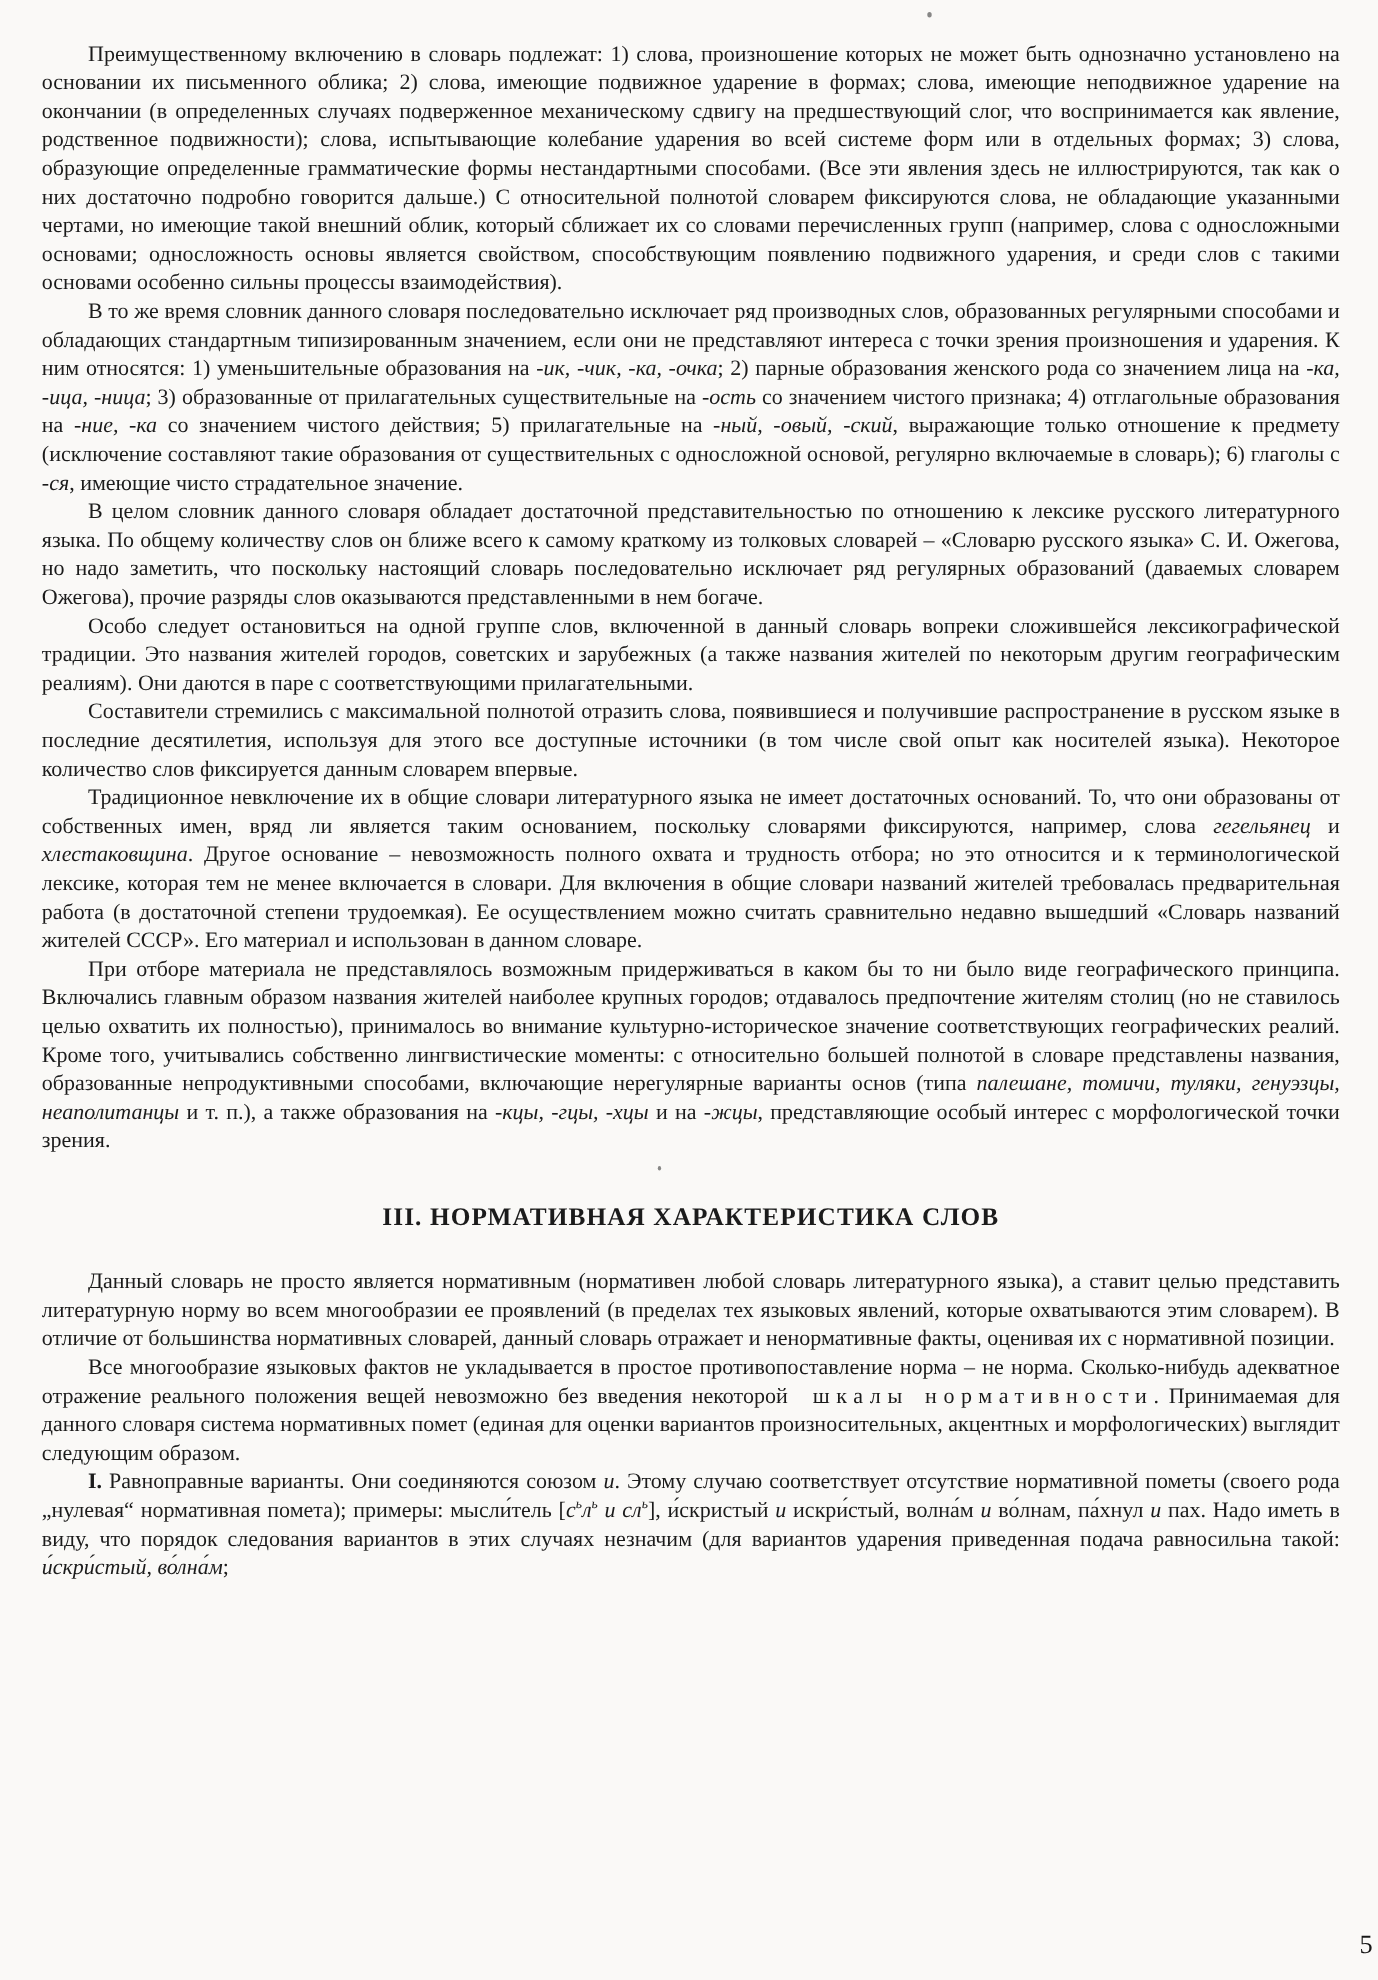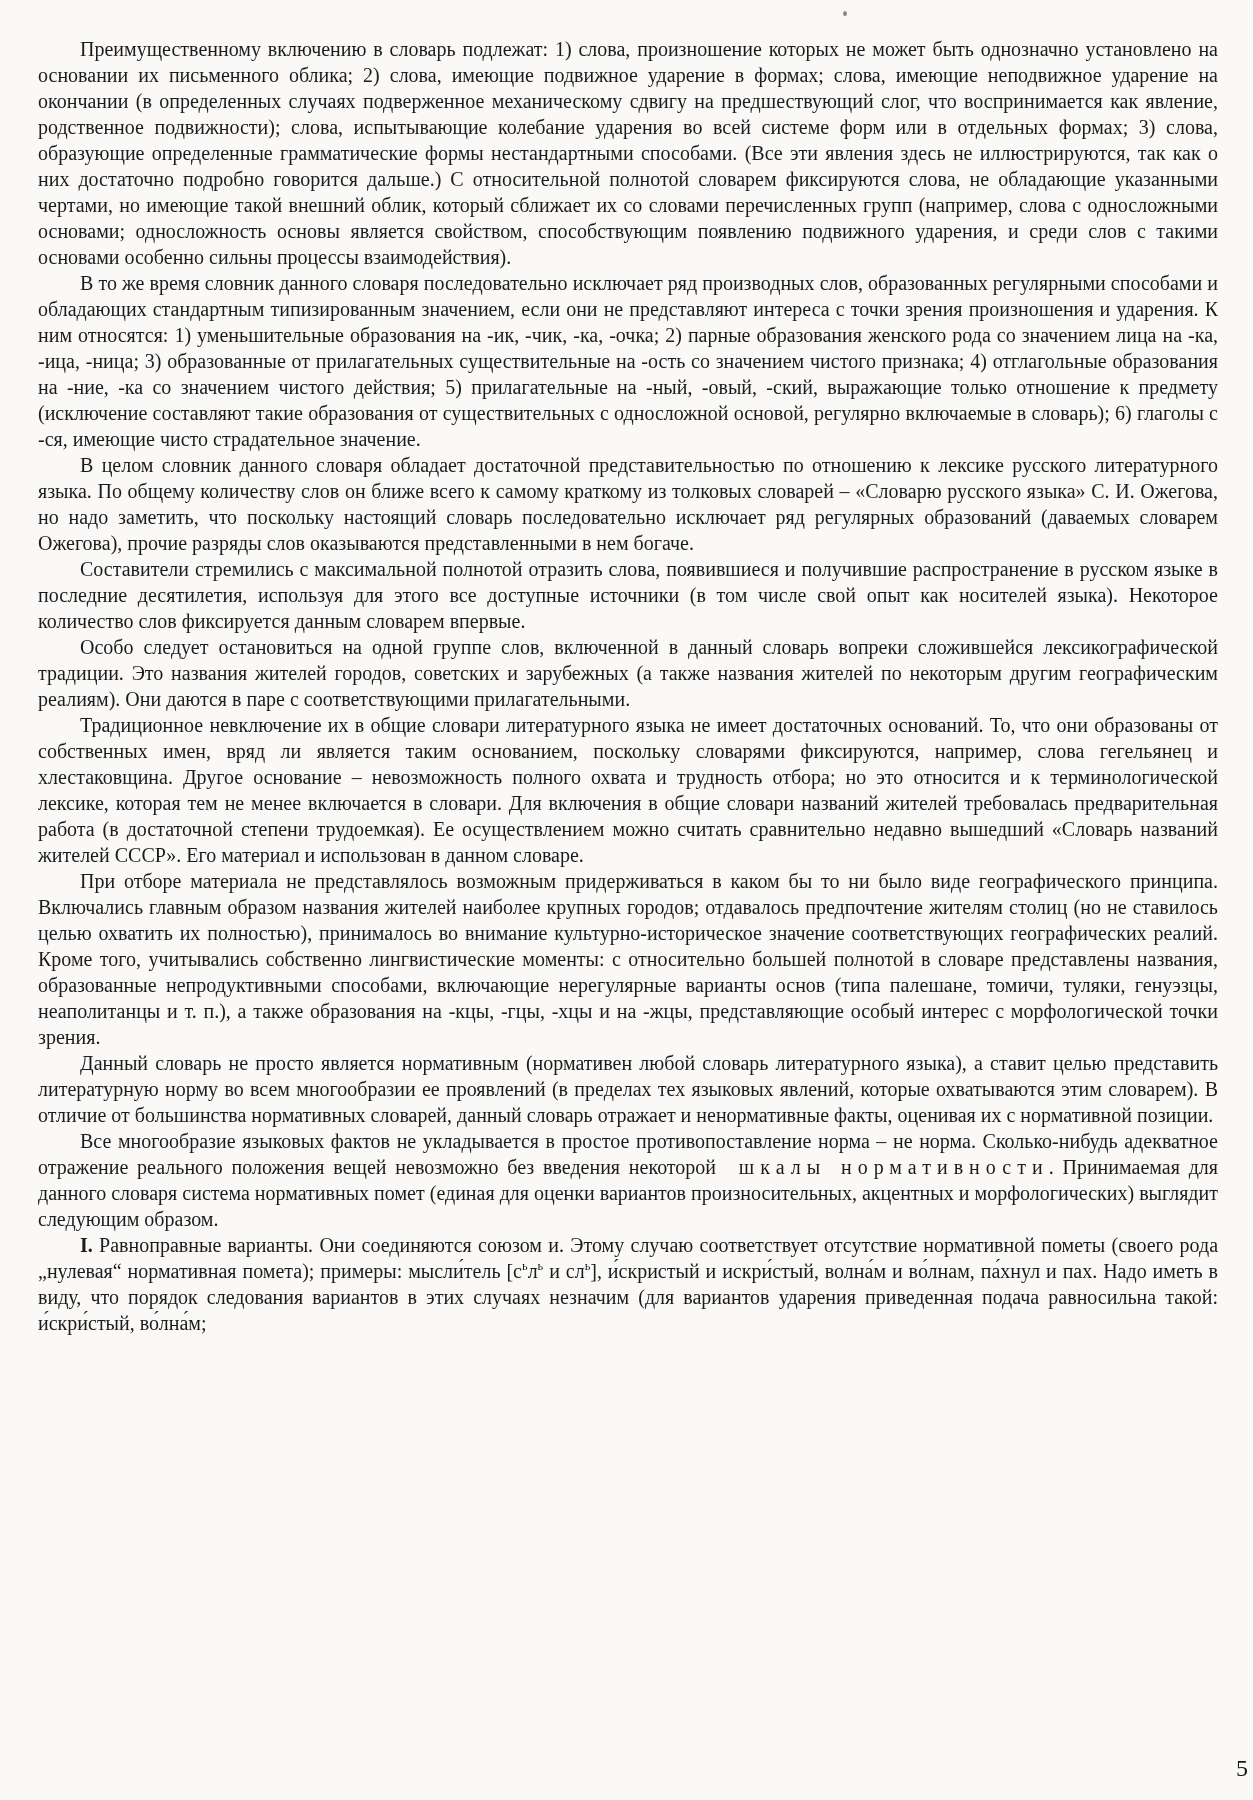--- a/index.html
+++ b/index.html
@@ -33,21 +33,21 @@
   }
   .heading {
     font-size: 23px;
     font-weight: bold;
     text-align: center;
     text-indent: 0;
     letter-spacing: 1px;
     margin: 44px 0 32px 0;
   }
   .run { font-style: normal; }
-  .run.it { }
+  .run.it { font-style: italic; }
   .run.bd { font-weight: bold; }
   .run.sp { letter-spacing: 0.3em; margin-left: 14px; }
   sup.run {
     font-size: 62%;
     vertical-align: super;
     line-height: 0;
   }
   .page-number {
     position: absolute;
     right: 45px;
@@ -67,22 +67,23 @@
 </head>
 <body>
 
 <div class="page">
   <div class="speck speck-1"></div>
   <div class="speck speck-2"></div>
   <div class="text-block" id="content">
       <p class="para"><span class="run">Преимущественному включению в словарь подлежат: 1) слова, произношение которых не может быть однозначно установлено на основании их письменного облика; 2) слова, имеющие подвижное ударение в формах; слова, имеющие неподвижное ударение на окончании (в определенных случаях подверженное механическому сдвигу на предшествующий слог, что воспринимается как явление, родственное подвижности); слова, испытывающие колебание ударения во всей системе форм или в отдельных формах; 3) слова, образующие определенные грамматические формы нестандартными способами. (Все эти явления здесь не иллюстрируются, так как о них достаточно подробно говорится дальше.) С относительной полнотой словарем фиксируются слова, не обладающие указанными чертами, но имеющие такой внешний облик, который сближает их со словами перечисленных групп (например, слова с односложными основами; односложность основы является свойством, способствующим появлению подвижного ударения, и среди слов с такими основами особенно сильны процессы взаимодействия).</span></p>
       <p class="para"><span class="run">В то же время словник данного словаря последовательно исключает ряд производных слов, образованных регулярными способами и обладающих стандартным типизированным значением, если они не представляют интереса с точки зрения произношения и ударения. К ним относятся: 1) уменьшительные образования на </span><span class="run it">-ик, -чик, -ка, -очка</span><span class="run">; 2) парные образования женского рода со значением лица на </span><span class="run it">-ка, -ица, -ница</span><span class="run">; 3) образованные от прилагательных существительные на </span><span class="run it">-ость</span><span class="run"> со значением чистого признака; 4) отглагольные образования на </span><span class="run it">-ние, -ка</span><span class="run"> со значением чистого действия; 5) прилагательные на </span><span class="run it">-ный, -овый, -ский</span><span class="run">, выражающие только отношение к предмету (исключение составляют такие образования от существительных с односложной основой, регулярно включаемые в словарь); 6) глаголы с </span><span class="run it">-ся</span><span class="run">, имеющие чисто страдательное значение.</span></p>
       <p class="para"><span class="run">В целом словник данного словаря обладает достаточной представительностью по отношению к лексике русского литературного языка. По общему количеству слов он ближе всего к самому краткому из толковых словарей – «Словарю русского языка» С. И. Ожегова, но надо заметить, что поскольку настоящий словарь последовательно исключает ряд регулярных образований (даваемых словарем Ожегова), прочие разряды слов оказываются представленными в нем богаче.</span></p>
+      <p class="para"><span class="run">Особо следует остановиться на одной группе слов, включенной в данный словарь вопреки сложившейся лексикографической традиции. Это названия жителей городов, советских и зарубежных (а также названия жителей по некоторым другим географическим реалиям). Они даются в паре с соответствующими прилагательными.</span></p>
       <p class="para"><span class="run">Составители стремились с максимальной полнотой отразить слова, появившиеся и получившие распространение в русском языке в последние десятилетия, используя для этого все доступные источники (в том числе свой опыт как носителей языка). Некоторое количество слов фиксируется данным словарем впервые.</span></p>
-      <p class="para"><span class="run">Особо следует остановиться на одной группе слов, включенной в данный словарь вопреки сложившейся лексикографической традиции. Это названия жителей городов, советских и зарубежных (а также названия жителей по некоторым другим географическим реалиям). Они даются в паре с соответствующими прилагательными.</span></p>
       <p class="para"><span class="run">Традиционное невключение их в общие словари литературного языка не имеет достаточных оснований. То, что они образованы от собственных имен, вряд ли является таким основанием, поскольку словарями фиксируются, например, слова </span><span class="run it">гегельянец</span><span class="run"> и </span><span class="run it">хлестаковщина</span><span class="run">. Другое основание – невозможность полного охвата и трудность отбора; но это относится и к терминологической лексике, которая тем не менее включается в словари. Для включения в общие словари названий жителей требовалась предварительная работа (в достаточной степени трудоемкая). Ее осуществлением можно считать сравнительно недавно вышедший «Словарь названий жителей СССР». Его материал и использован в данном словаре.</span></p>
       <p class="para"><span class="run">При отборе материала не представлялось возможным придерживаться в каком бы то ни было виде географического принципа. Включались главным образом названия жителей наиболее крупных городов; отдавалось предпочтение жителям столиц (но не ставилось целью охватить их полностью), принималось во внимание культурно-историческое значение соответствующих географических реалий. Кроме того, учитывались собственно лингвистические моменты: с относительно большей полнотой в словаре представлены названия, образованные непродуктивными способами, включающие нерегулярные варианты основ (типа </span><span class="run it">палешане, томичи, туляки, генуэзцы, неаполитанцы</span><span class="run"> и т. п.), а также образования на </span><span class="run it">-кцы, -гцы, -хцы</span><span class="run"> и на </span><span class="run it">-жцы</span><span class="run">, представляющие особый интерес с морфологической точки зрения.</span></p>
+      <h2 class="para heading"><span class="run">III. НОРМАТИВНАЯ ХАРАКТЕРИСТИКА СЛОВ</span></h2>
       <p class="para"><span class="run">Данный словарь не просто является нормативным (нормативен любой словарь литературного языка), а ставит целью представить литературную норму во всем многообразии ее проявлений (в пределах тех языковых явлений, которые охватываются этим словарем). В отличие от большинства нормативных словарей, данный словарь отражает и ненормативные факты, оценивая их с нормативной позиции.</span></p>
       <p class="para"><span class="run">Все многообразие языковых фактов не укладывается в простое противопоставление норма – не норма. Сколько-нибудь адекватное отражение реального положения вещей невозможно без введения некоторой </span><span class="run sp">шкалы нормативности</span><span class="run">. Принимаемая для данного словаря система нормативных помет (единая для оценки вариантов произносительных, акцентных и морфологических) выглядит следующим образом.</span></p>
       <p class="para"><span class="run bd">I. </span><span class="run">Равноправные варианты. Они соединяются союзом </span><span class="run it">и</span><span class="run">. Этому случаю соответствует отсутствие нормативной пометы (своего рода „нулевая“ нормативная помета); примеры: мысли́тель [</span><span class="run it">с</span><sup class="run it">ь</sup><span class="run it">л</span><sup class="run it">ь</sup><span class="run it"> и </span><span class="run it">сл</span><sup class="run it">ь</sup><span class="run">], и́скристый </span><span class="run it">и</span><span class="run"> искри́стый, волна́м </span><span class="run it">и</span><span class="run"> во́лнам, па́хнул </span><span class="run it">и</span><span class="run"> пах. Надо иметь в виду, что порядок следования вариантов в этих случаях незначим (для вариантов ударения приведенная подача равносильна такой: </span><span class="run it">и́скри́стый, во́лна́м</span><span class="run">;</span></p>
     </div>
   <div class="page-number">5</div>
 </div>
 
 </body></html>

